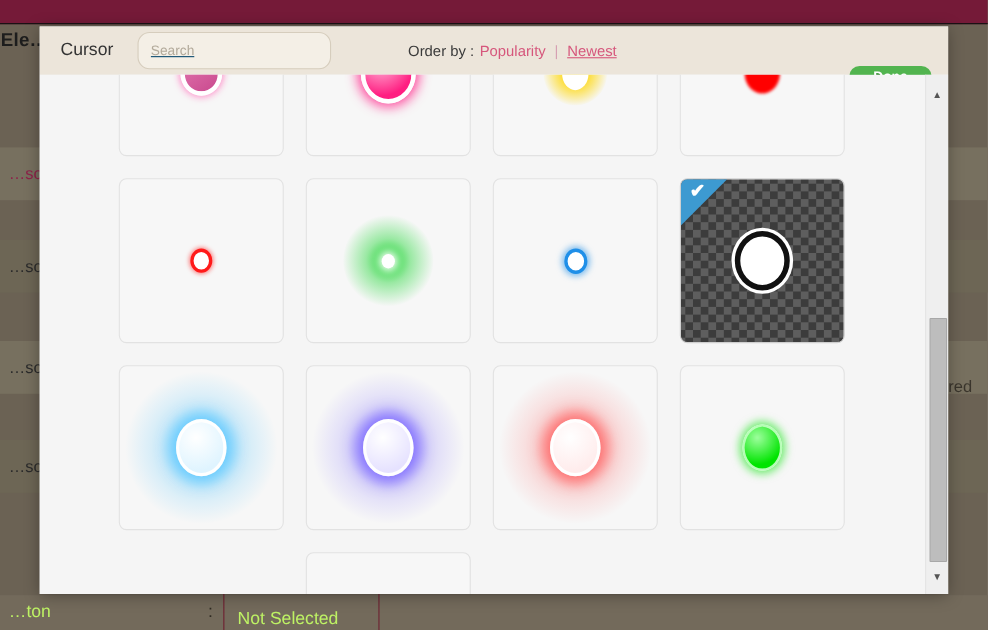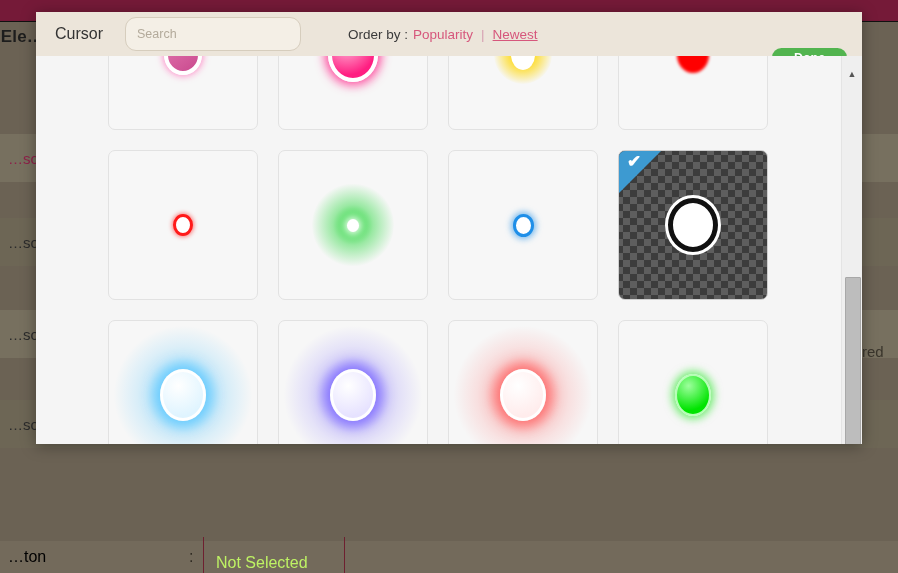--- a/index.html
+++ b/index.html
@@ -12,41 +12,41 @@
   
   #bg-page{position:absolute;inset:0;background:#6b6254;}
   .bg-topbar{position:absolute;left:0;top:0;width:898px;height:21px;background:#751a38;border-bottom:1px solid #111;}
   .bg-section-title{position:absolute;left:-32px;top:18px;width:300px;height:38px;
     display:flex;align-items:center;color:#1d1d1d;font-weight:bold;font-size:17px;letter-spacing:.2px;}
   .bg-row{position:absolute;left:0;width:898px;display:flex;align-items:center;font-size:15px;}
   .bg-row .lbl{padding-left:8px;color:#2b2b2b;white-space:nowrap;}
   .bg-row.accent .lbl{color:#8e2149;}
   .bg-req{position:absolute;color:#3a352c;font-size:15px;}
   .bg-bottom-row{position:absolute;left:0;top:541px;width:898px;height:32px;display:flex;align-items:center;background:#736a5b;}
-  .bg-bottom-row .lbl{padding-left:8px;color:#000000;font-size:16px;white-space:nowrap;}
+  .bg-bottom-row .lbl{padding-left:8px;color:#bef264;font-size:16px;white-space:nowrap;}
   .bg-notsel{position:absolute;left:216px;top:541px;height:44px;display:flex;align-items:center;color:#bef264;font-size:16px;}
 
   
   #modal{
-    position:absolute;left:36px;top:12px;width:826px;height:432px;
+    position:absolute;left:36px;top:24px;width:826px;height:516px;
     background:#f5f5f5;box-shadow:0 2px 14px rgba(0,0,0,.35);
     overflow:hidden;
   }
   .modal-header{
     position:relative;height:44px;background:#ece5da;
     display:flex;align-items:center;padding:0 12px;box-sizing:border-box;
   }
   .modal-title{font-size:16px;color:#333;margin-left:7px;margin-right:22px;}
   .search-input{
     width:176px;height:21px;border:1px solid #d6cdbd;border-radius:11px;
     background:#f4efe6;outline:none;padding:16px 11px;box-sizing:border-box;
-    font-family:"Liberation Sans", sans-serif;font-size:12.5px;color:#0c4a6e;
+    font-family:"Liberation Sans", sans-serif;font-size:12.5px;color:#0c4a6e;text-decoration:underline;
   }
   .search-input::placeholder{color:#b3aa9b;}
-  .orderby{margin-left:47px;font-size:13.5px;color:#3a3a3a;display:flex;align-items:center;gap:0;}
+  .orderby{margin-left:70px;font-size:13.5px;color:#3a3a3a;display:flex;align-items:center;gap:0;}
   .orderby .lab{color:#3a3a3a;}
   .orderby a{color:#d6577c;text-decoration:none;margin-left:5px;}
   .orderby .pipe{color:#d6a0b2;margin:0 8px;}
   .btn-done{
     position:absolute;right:15px;top:36px;width:75px;height:19px;
     background:#52b44f;border-radius:10px;border:none;
     color:#fff;font-size:12.5px;font-weight:bold;
     font-family:"Liberation Sans", sans-serif;
     display:flex;align-items:center;justify-content:center;
     text-shadow:0 1px 1px rgba(0,0,0,.25);cursor:pointer;

